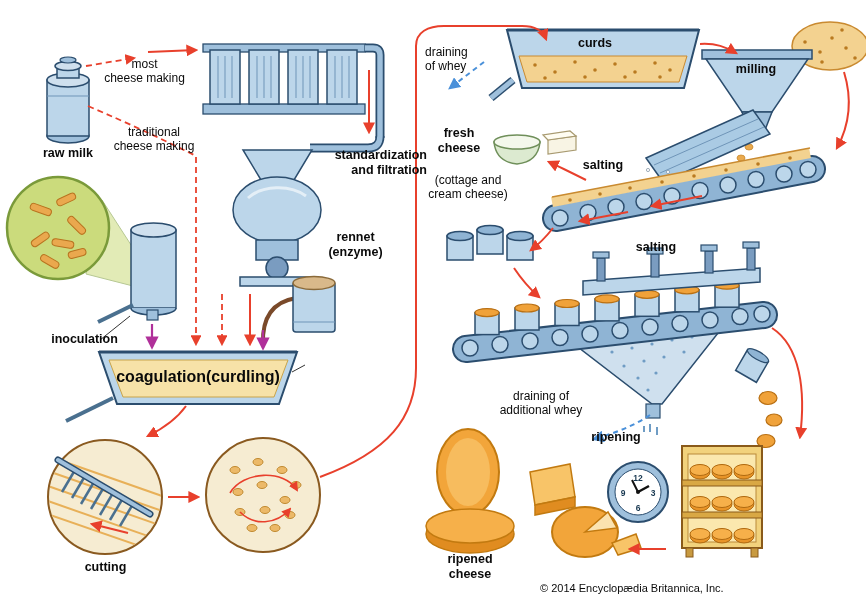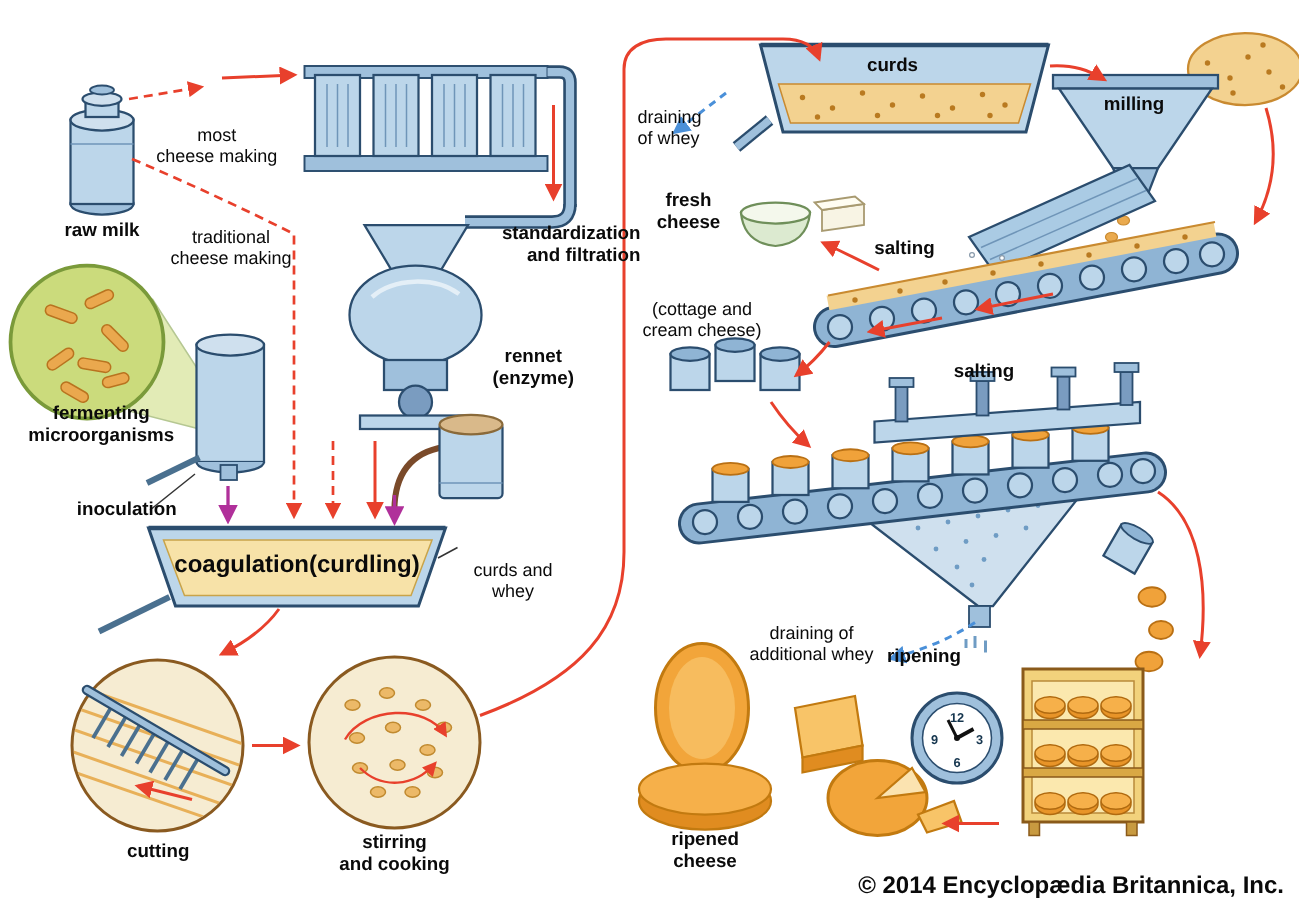--- a/index.html
+++ b/index.html
@@ -1,24 +1,24 @@
 <!DOCTYPE html>
 <html><head>
 <meta charset="utf-8">
 <style>
   html,body{margin:0;padding:0;background:#ffffff;}
   #canvas{position:relative;width:866px;height:612px;background:#ffffff;overflow:hidden;
           font-family:"Liberation Sans",sans-serif;color:#0a0a0a;}
   #art{position:absolute;left:0;top:0;}
   .lbl{position:absolute;font-weight:bold;font-size:12.5px;line-height:1.16;
        text-align:center;white-space:pre-line;}
-  .plain{font-weight:normal;font-size:12px;margin-top:26px;}
+  .plain{font-weight:normal;font-size:12px;}
   .left{text-align:left;}
   #title{position:absolute;left:14px;top:8px;font-size:16.5px;font-weight:bold;}
-  #copyright{position:absolute;left:540px;top:582px;width:316px;font-size:16px;text-align:right;font-weight:bold;}
+  #copyright{position:absolute;left:540px;top:582px;width:316px;font-size:11px;text-align:left;}
   .clocknum{font:bold 8.5px "Liberation Sans",sans-serif;fill:#16364f;}
 </style>
 </head>
 <body>
 
 <div id="canvas">
 
 <svg id="art" width="866" height="612" viewBox="0 0 866 612" xmlns="http://www.w3.org/2000/svg">
   <defs>
     <marker id="mr" viewBox="0 0 10 10" refX="8" refY="5" markerWidth="6" markerHeight="6" orient="auto-start-reverse">
@@ -438,29 +438,23 @@
 
 <div class="lbl" style="left:28px;top:146px;width:80px;">raw milk</div>
 <div class="lbl plain" style="left:92px;top:58px;width:105px;">most
 cheese making</div>
 <div class="lbl plain" style="left:98px;top:126px;width:112px;">traditional
 cheese making</div>
 <div class="lbl left" style="left:292px;top:148px;width:135px;text-align:right;">standardization
 and filtration</div>
 <div class="lbl" style="left:308px;top:230px;width:95px;">rennet
 (enzyme)</div>
-<div class="lbl" style="left:0px;top:268px;width:135px;">fermenting
-microorganisms</div>
 <div class="lbl" style="left:32px;top:332px;width:105px;">inoculation</div>
 <div class="lbl" style="left:112px;top:368px;width:172px;font-size:16px;">coagulation(curdling)</div>
-<div class="lbl plain" style="left:302px;top:348px;width:80px;">curds and
-whey</div>
 <div class="lbl" style="left:63px;top:560px;width:85px;">cutting</div>
-<div class="lbl" style="left:212px;top:554px;width:102px;">stirring
-and cooking</div>
 <div class="lbl plain left" style="left:425px;top:46px;width:70px;">draining
 of whey</div>
 <div class="lbl" style="left:560px;top:36px;width:70px;">curds</div>
 <div class="lbl" style="left:718px;top:62px;width:76px;">milling</div>
 <div class="lbl" style="left:425px;top:126px;width:68px;">fresh
 cheese</div>
 <div class="lbl plain" style="left:412px;top:174px;width:112px;">(cottage and
 cream cheese)</div>
 <div class="lbl" style="left:572px;top:158px;width:62px;">salting</div>
 <div class="lbl" style="left:616px;top:240px;width:80px;">salting</div>

